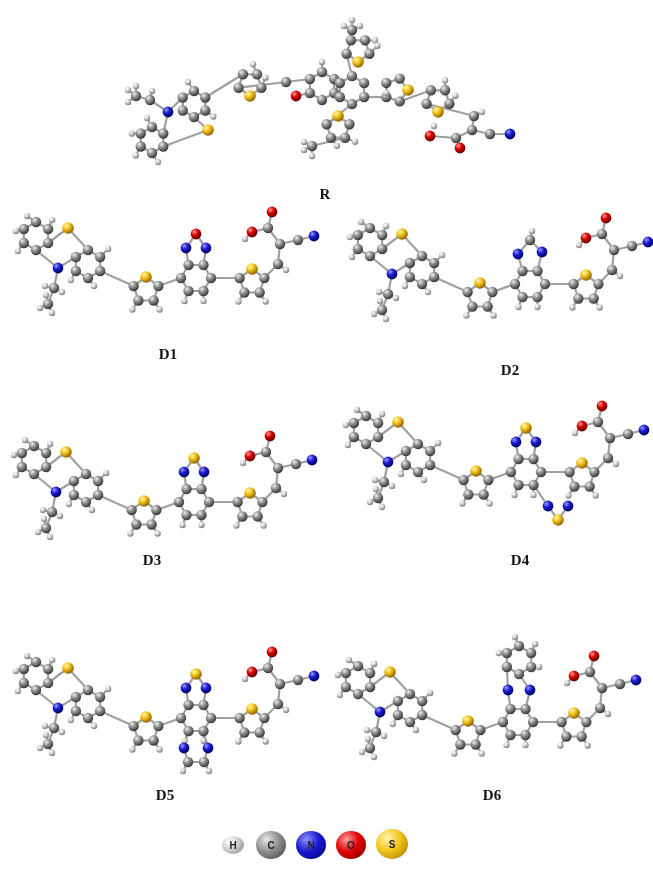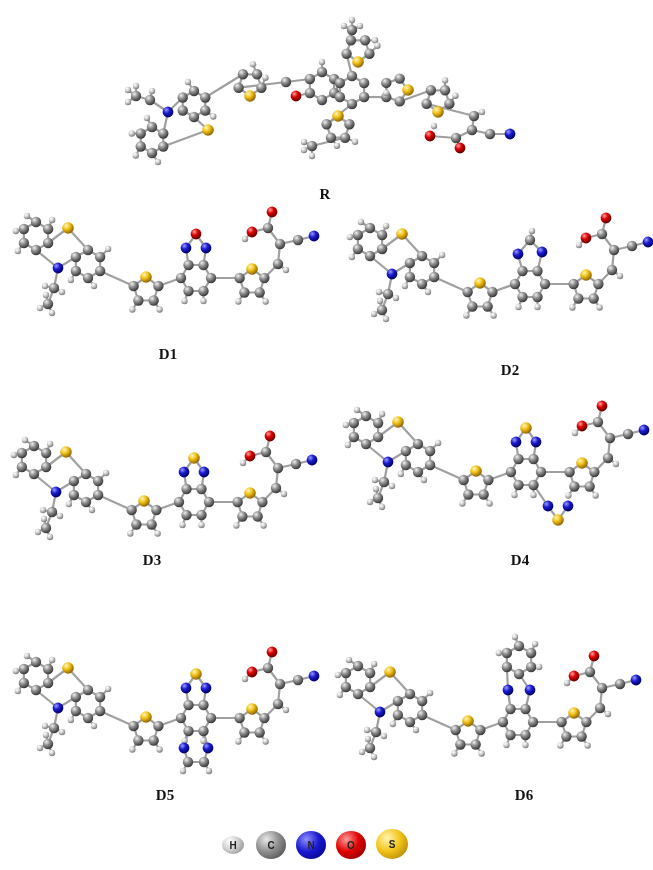--- a/index.html
+++ b/index.html
@@ -1247,21 +1247,21 @@
       <circle cx="288" cy="124" r="3.2" fill="url(#svg-D6-H)"></circle>
       <circle cx="282" cy="98" r="5.2" fill="url(#svg-D6-C)"></circle>
       <circle cx="300" cy="94" r="5.2" fill="url(#svg-D6-C)"></circle>
       <circle cx="316" cy="90" r="5.4" fill="url(#svg-D6-N)"></circle>
       <circle cx="270" cy="82" r="5.2" fill="url(#svg-D6-C)"></circle>
       <circle cx="274" cy="66" r="5.4" fill="url(#svg-D6-O)"></circle>
       <circle cx="254" cy="86" r="5.4" fill="url(#svg-D6-O)"></circle>
       <circle cx="247" cy="93" r="3.2" fill="url(#svg-D6-H)"></circle>
     </svg>
 </div>
-<div class="label" style="left:504px;top:787px;width:40px;">D6</div>
+<div class="label" style="left:472px;top:787px;width:40px;">D6</div>
 
 <div class="legend">
   <div class="legend-atom" style="left:0;top:8px;width:22px;height:18px;background:radial-gradient(circle at 35% 30%,#ffffff,#cfcfcf 45%,#7a7a7a);">
       <span>H</span>
     </div>
   <div class="legend-atom" style="left:34px;top:3px;width:30px;height:28px;background:radial-gradient(circle at 35% 30%,#e8e8e8,#8e8e8e 45%,#3c3c3c);">
       <span>C</span>
     </div>
   <div class="legend-atom" style="left:74px;top:3px;width:30px;height:28px;background:radial-gradient(circle at 35% 30%,#8f8fff,#1818d0 45%,#000070);">
       <span>N</span>

